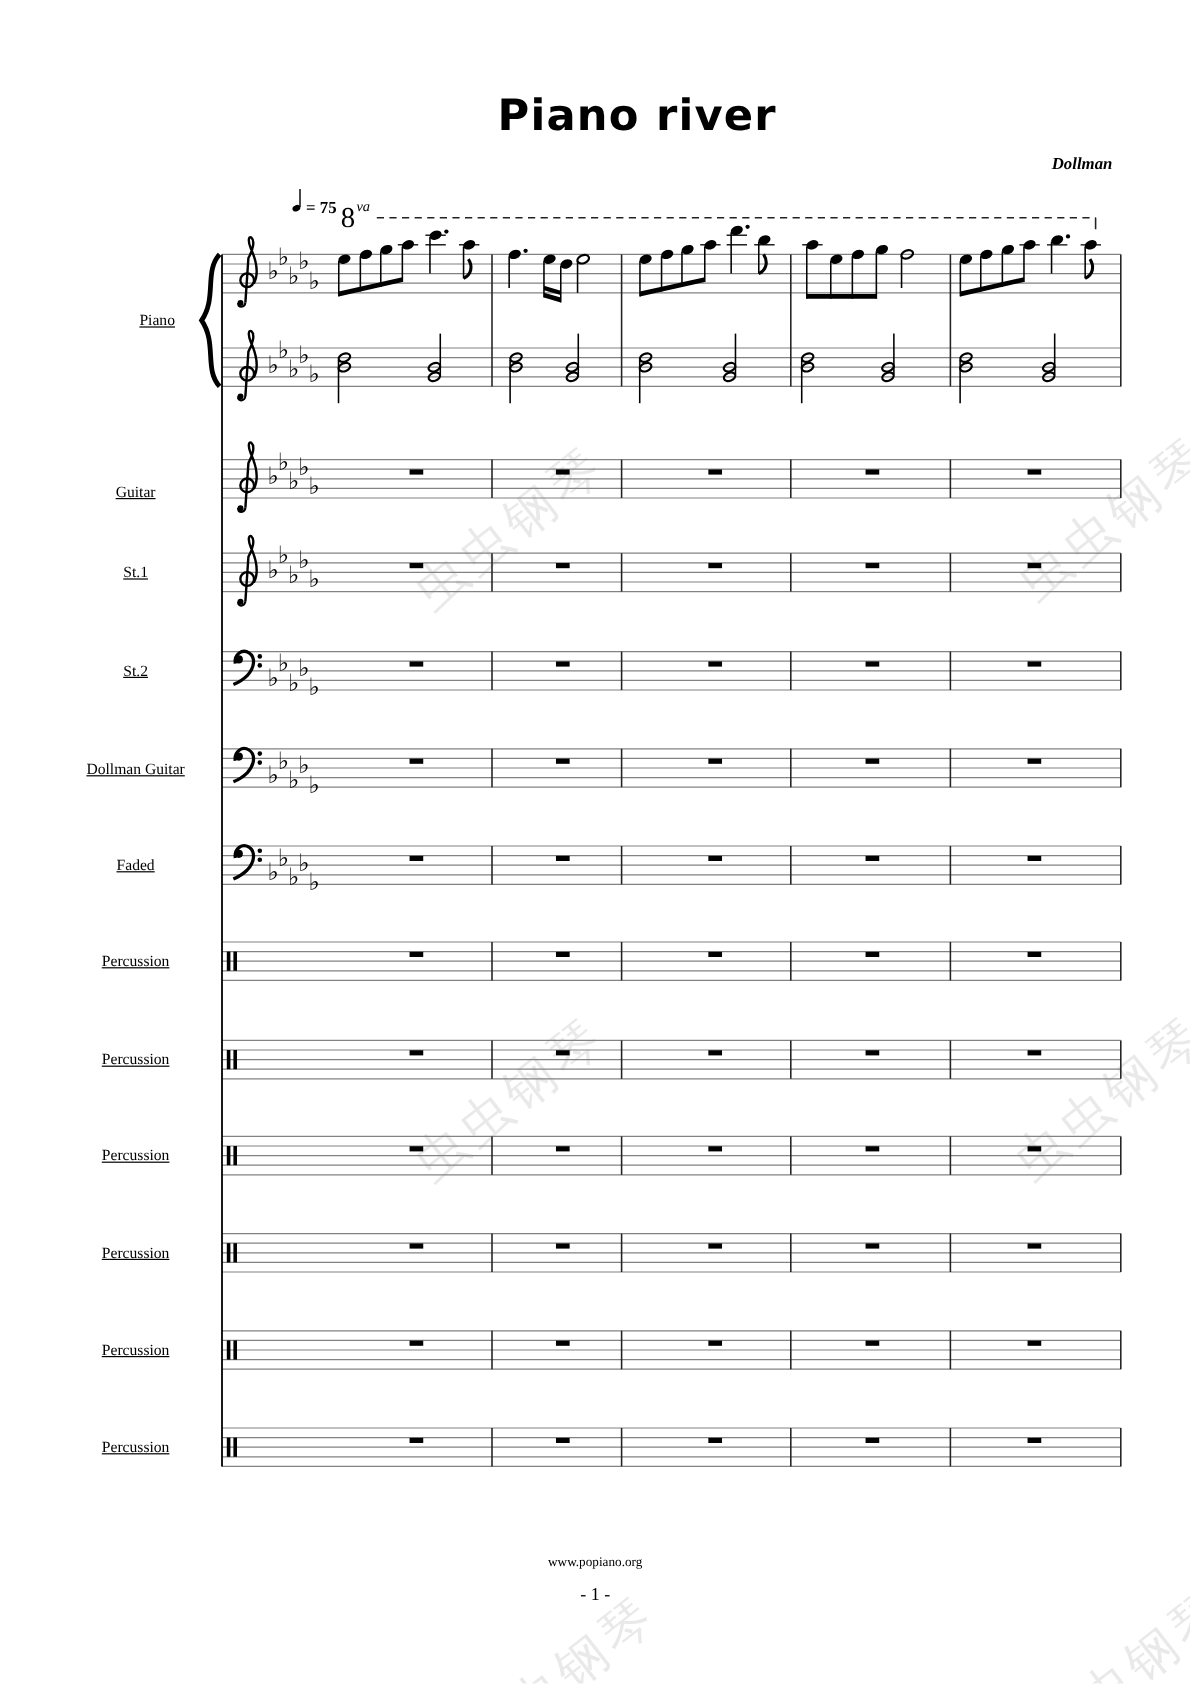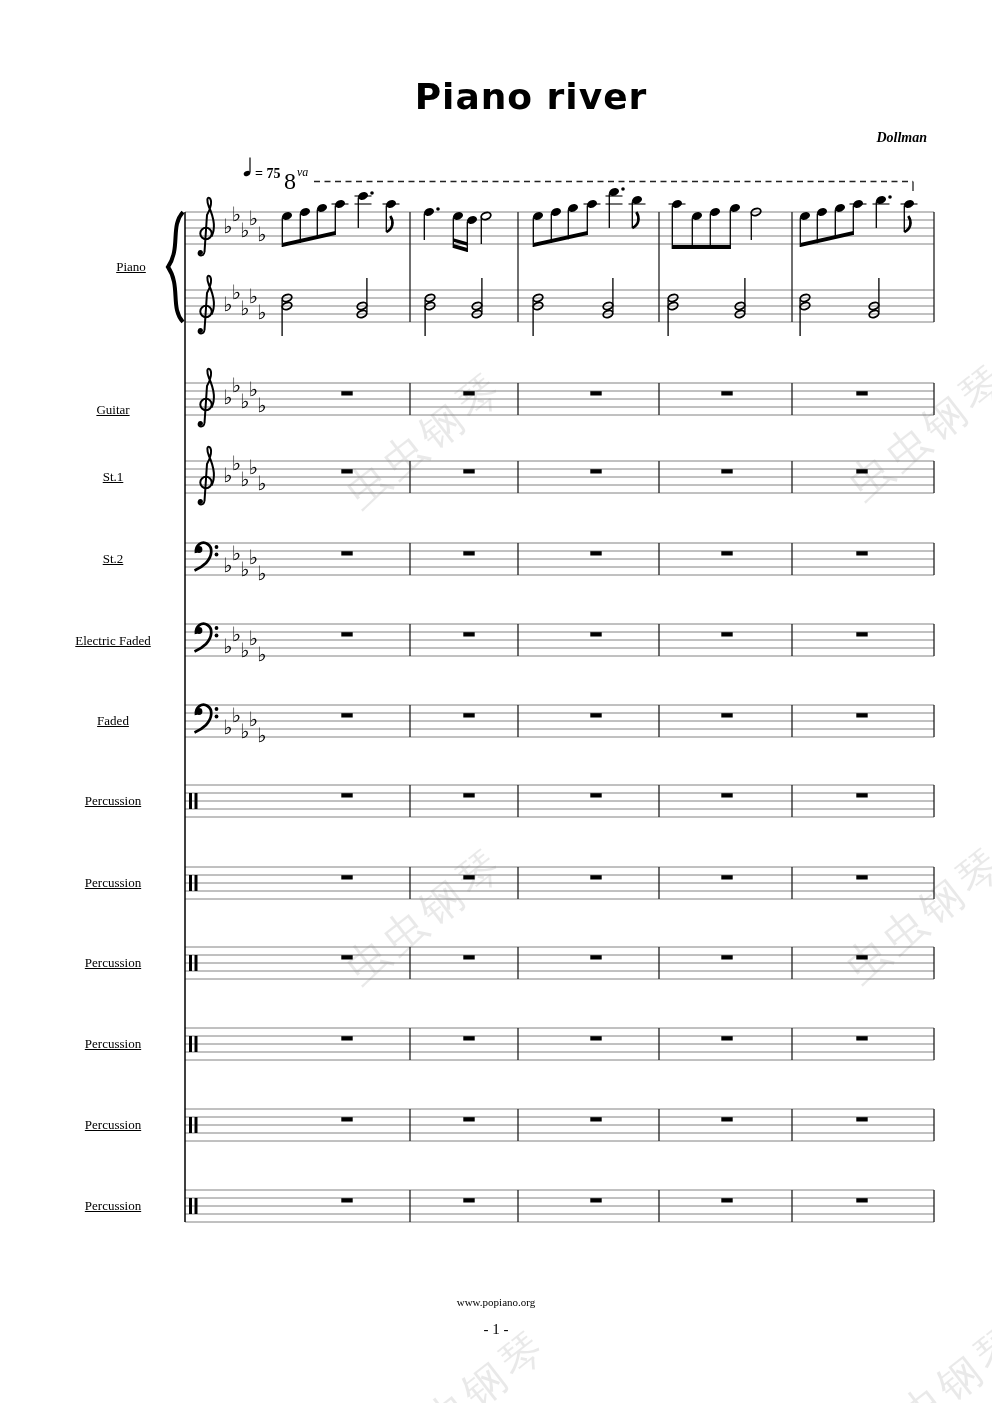--- a/index.html
+++ b/index.html
@@ -53,21 +53,21 @@
 <span class="wm wm3">虫虫钢琴</span>
 <span class="wm wm4">虫虫钢琴</span>
 <span class="wm wm5">虫虫钢琴</span>
 <span class="wm6 wm">虫虫钢琴</span>
 
 <div class="labels" id="labels">
     <div style="left: 131px; top: 267px;">Piano</div>
     <div style="left: 113px; top: 399px; margin-top: 11px;">Guitar</div>
     <div style="left: 113px; top: 477px;">St.1</div>
     <div style="left: 113px; top: 559px; text-align: right;">St.2</div>
-    <div style="left: 113px; top: 641px;">Electric Faded</div>
+    <div style="left: 113px; top: 641px;">Dollman Guitar</div>
     <div style="left: 113px; top: 721px;">Faded</div>
     <div style="left: 113px; top: 801px;">Percussion</div>
     <div style="left: 113px; top: 883px;">Percussion</div>
     <div style="left: 113px; top: 963px;">Percussion</div>
     <div style="left: 113px; top: 1044px;">Percussion</div>
     <div style="left: 113px; top: 1125px;">Percussion</div>
     <div style="left: 113px; top: 1206px;">Percussion</div>
   </div>
 
 <svg id="score-svg" width="992" height="1403" viewBox="0 0 992 1403">

